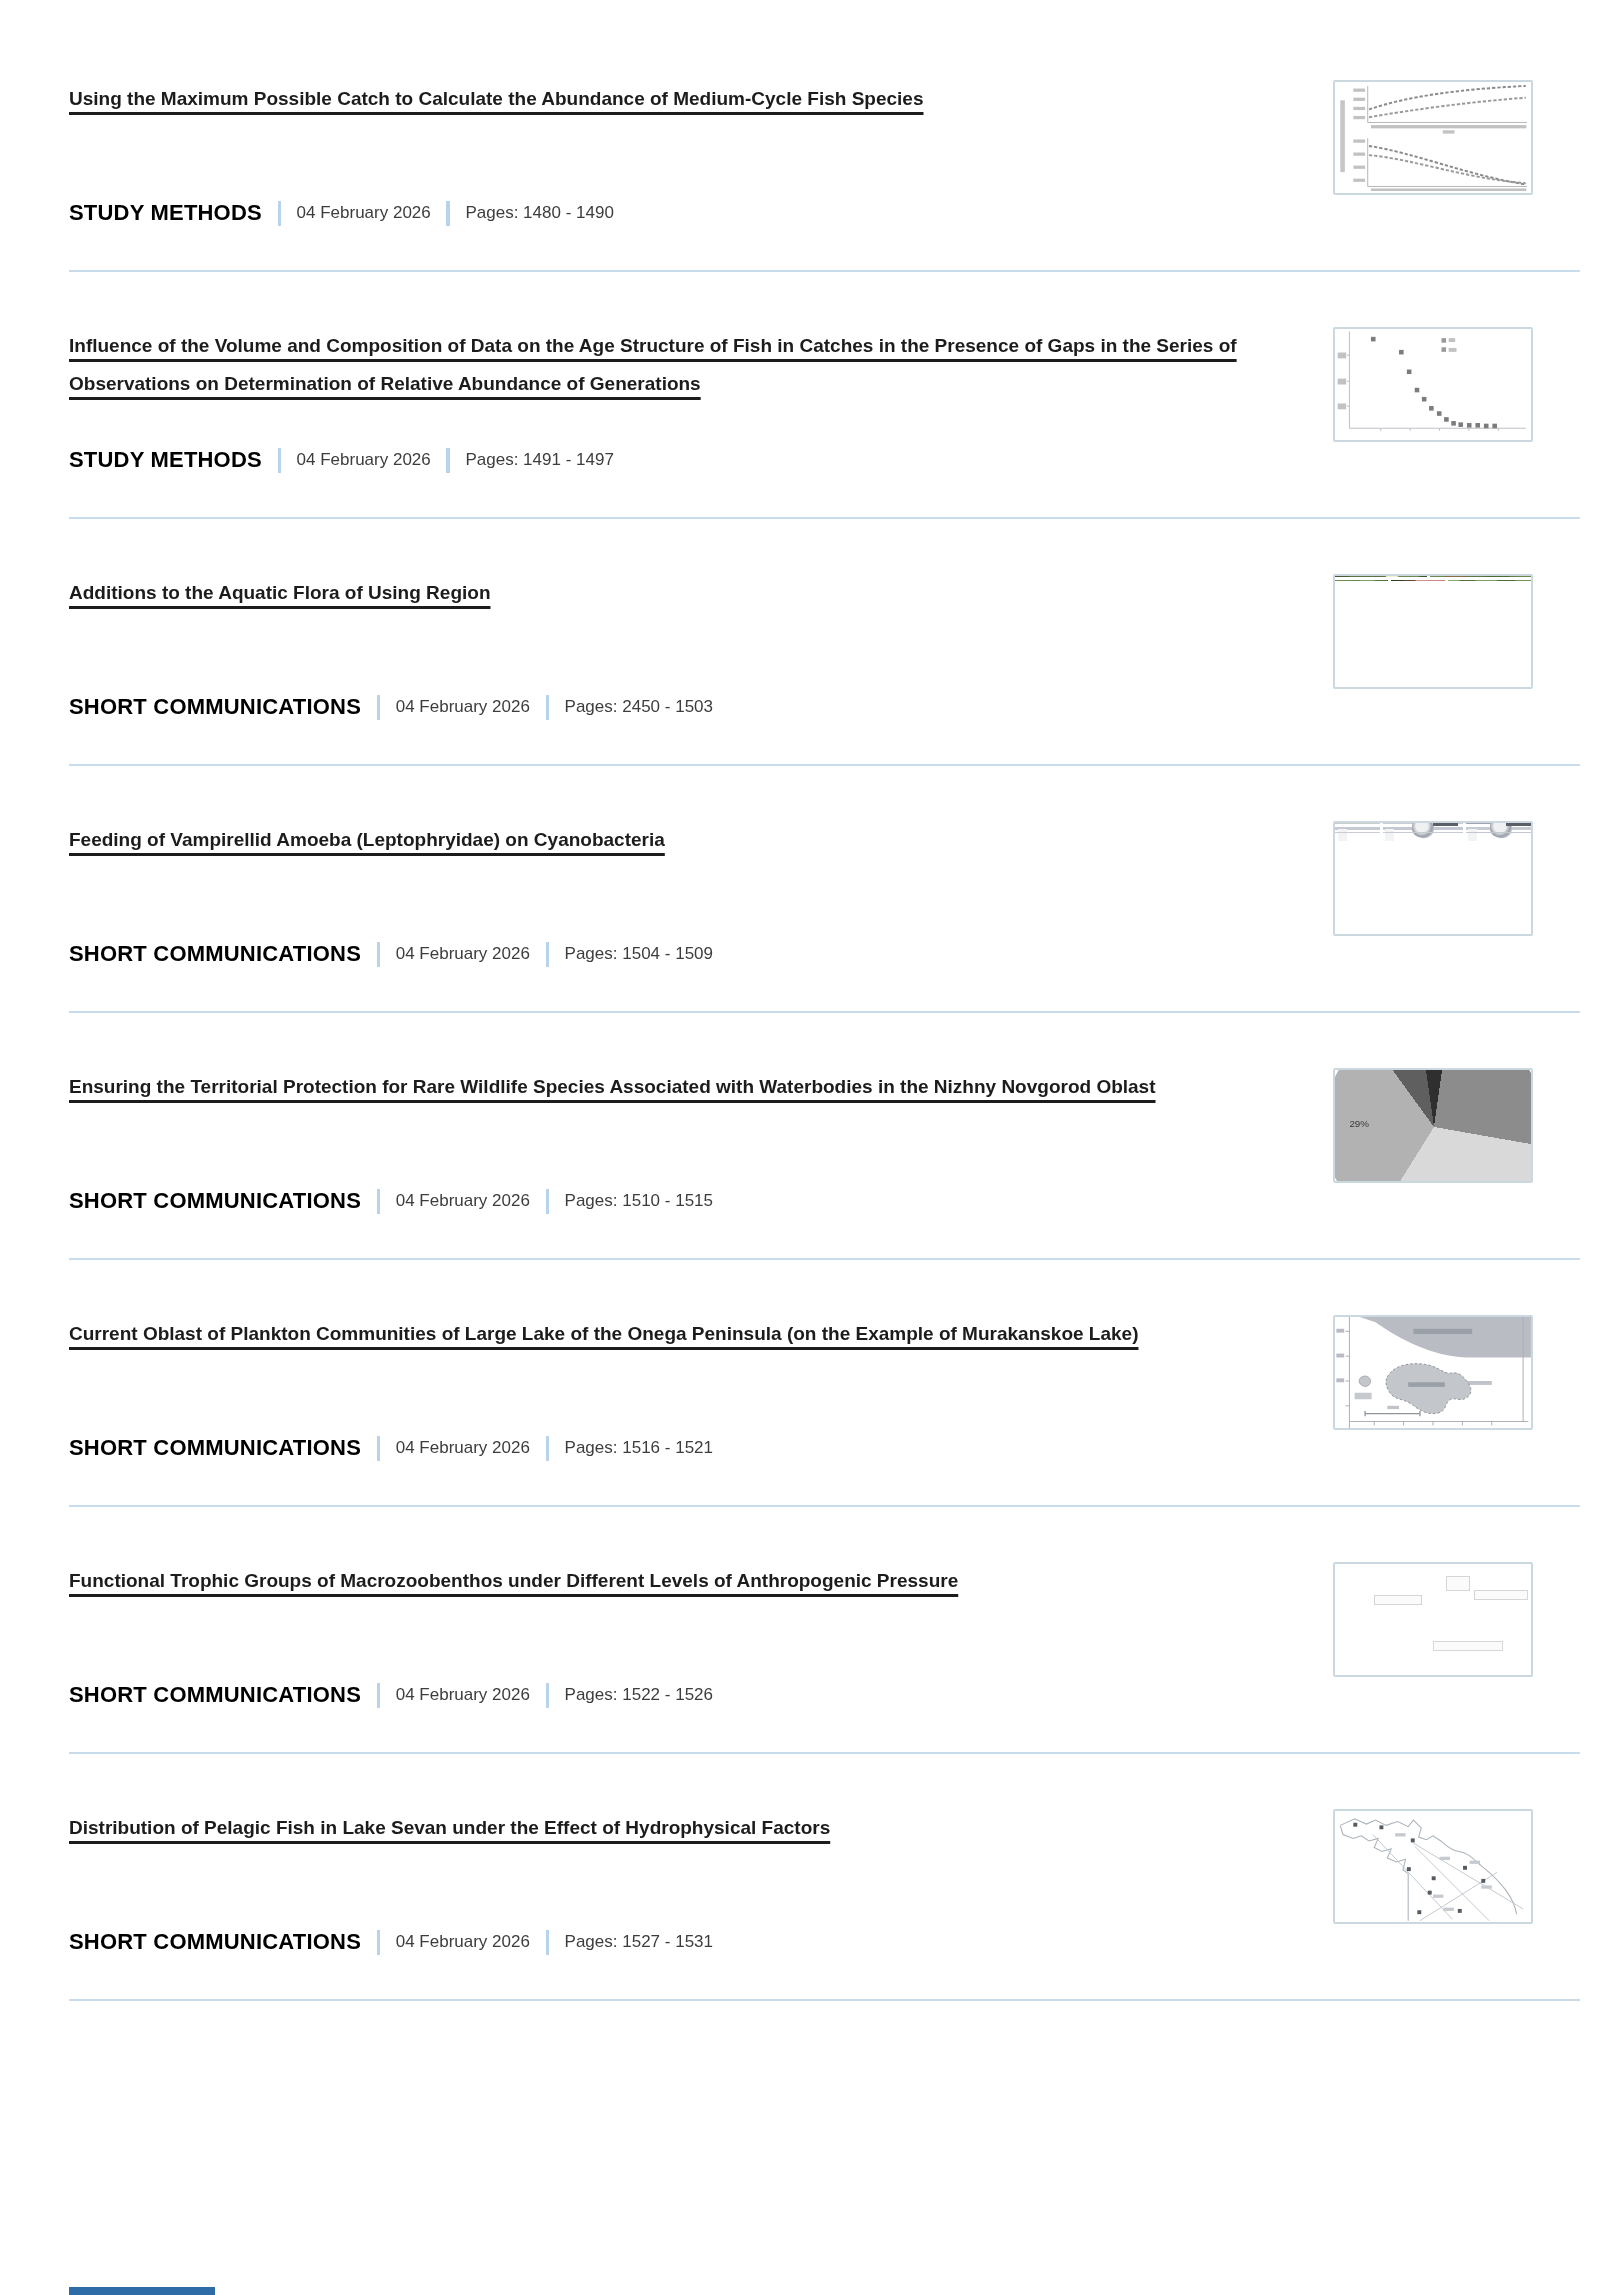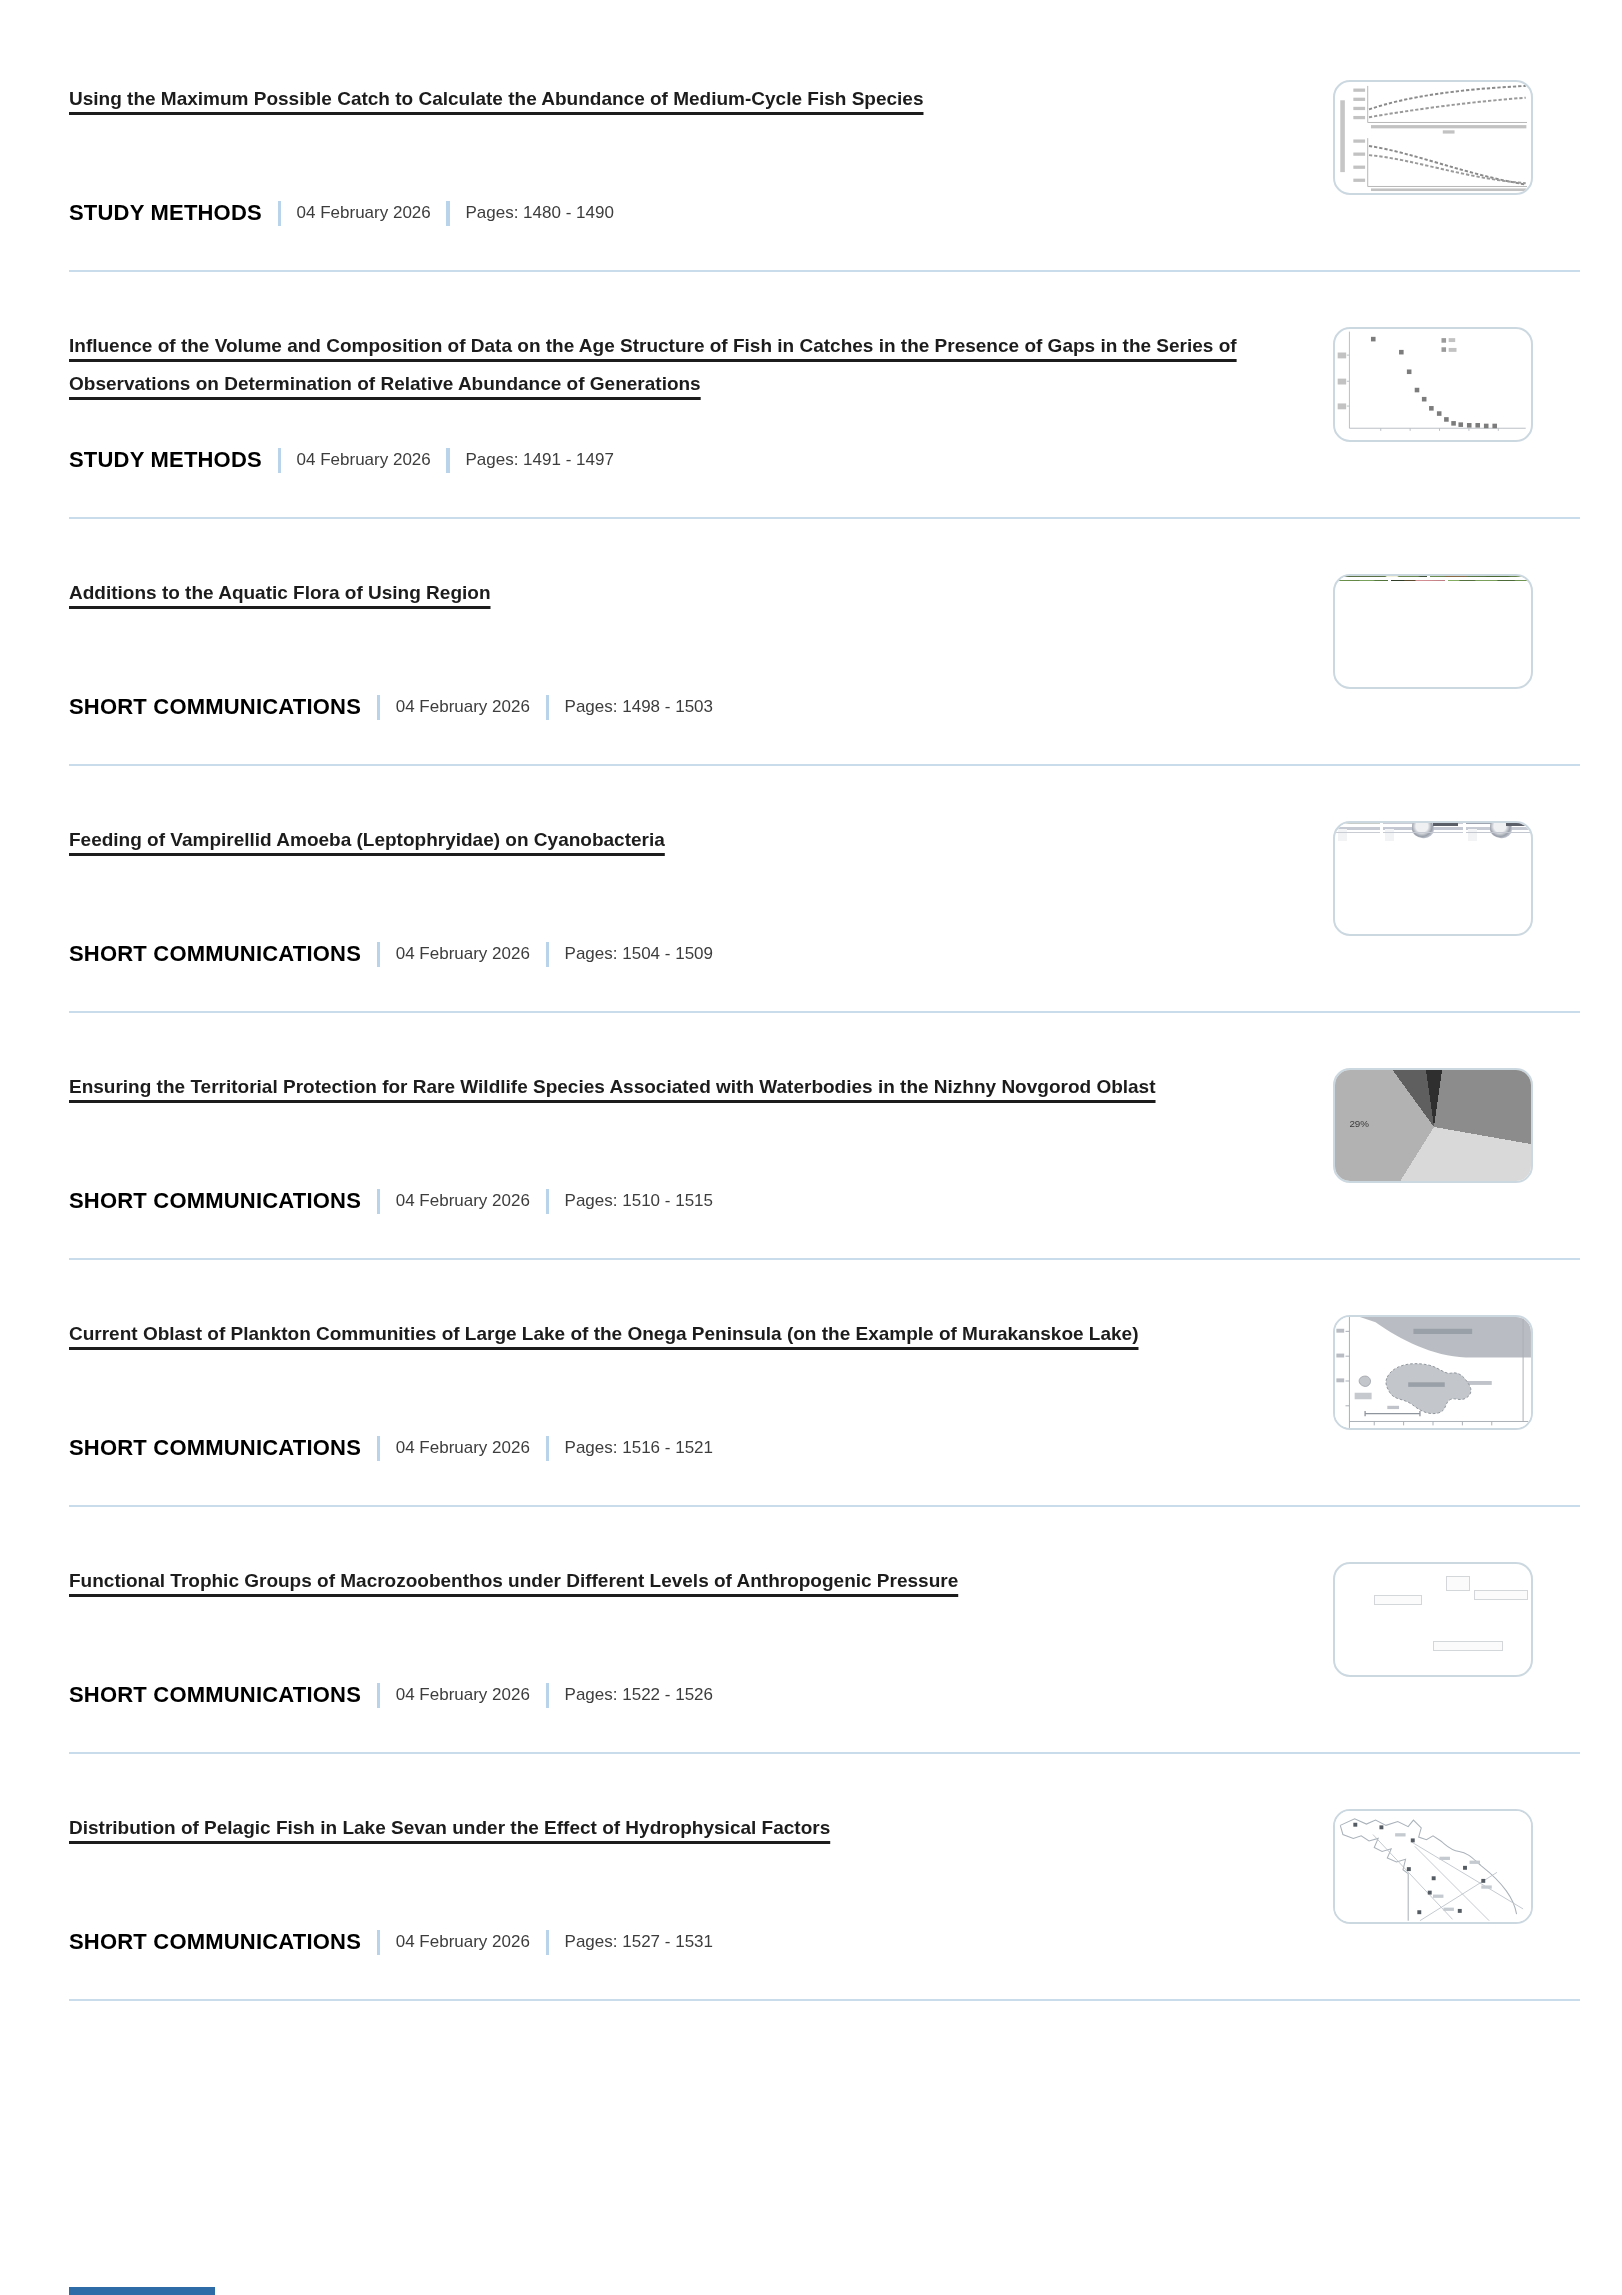--- a/index.html
+++ b/index.html
@@ -69,21 +69,21 @@
     font-size: 17px;
     color: #3d3d3d;
   }
   
   .thumb {
     flex: 0 0 auto;
     width: 196px;
     height: 111px;
     margin-right: 47px;
     border: 2px solid #ccd8e0;
-    border-radius: 17px;
+    border-radius: 2px;
     overflow: hidden;
     background: #ffffff;
     position: relative;
     cursor: pointer;
   }
   .thumb svg { display: block; }
 
   
   .tv-plants { width: 100%; height: 100%; display: grid;
     grid-template-rows: 57% 43%; gap: 2.6px; background: #ffffff; }
@@ -270,21 +270,21 @@
   </article>
 
   <article class="article">
     <div class="article-text">
       <h3 class="article-title">Additions to the Aquatic Flora of Using Region</h3>
       <div class="article-meta">
         <span class="cat">SHORT COMMUNICATIONS</span>
         <span class="vdiv"></span>
         <span class="date">04 February 2026</span>
         <span class="vdiv"></span>
-        <span class="pages"><span>Pages:</span>&nbsp;<span>1498 - 1503</span></span>
+        <span class="pages"><span>Pages:</span>&nbsp;<span>2450 - 1503</span></span>
       </div>
     </div>
     <div class="thumb">
         <div>
     <div class="tv-plants">
       <div class="r r1">
               <div class="p-a"></div>
               <div class="p-b"></div>
             </div>
       <div class="r r2">

